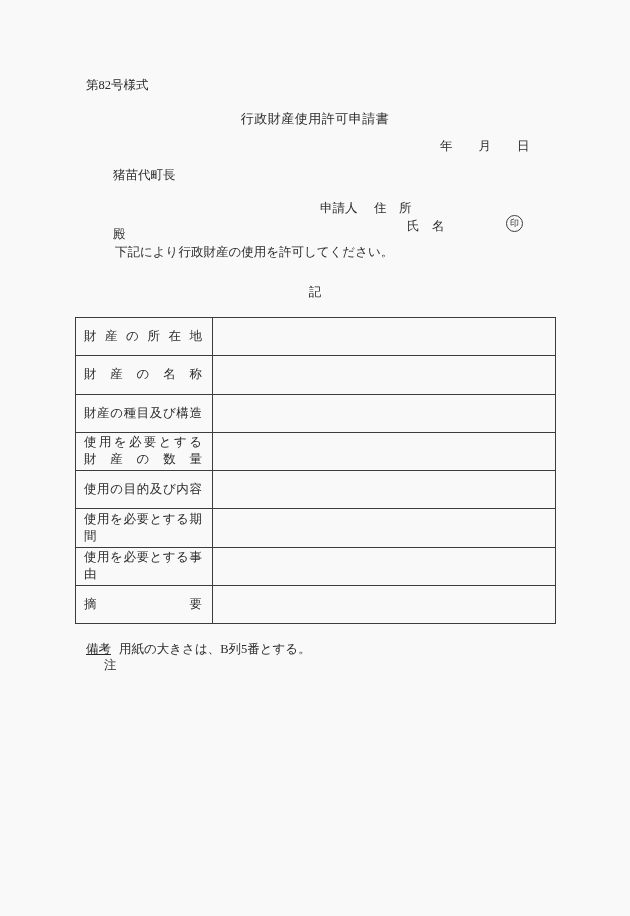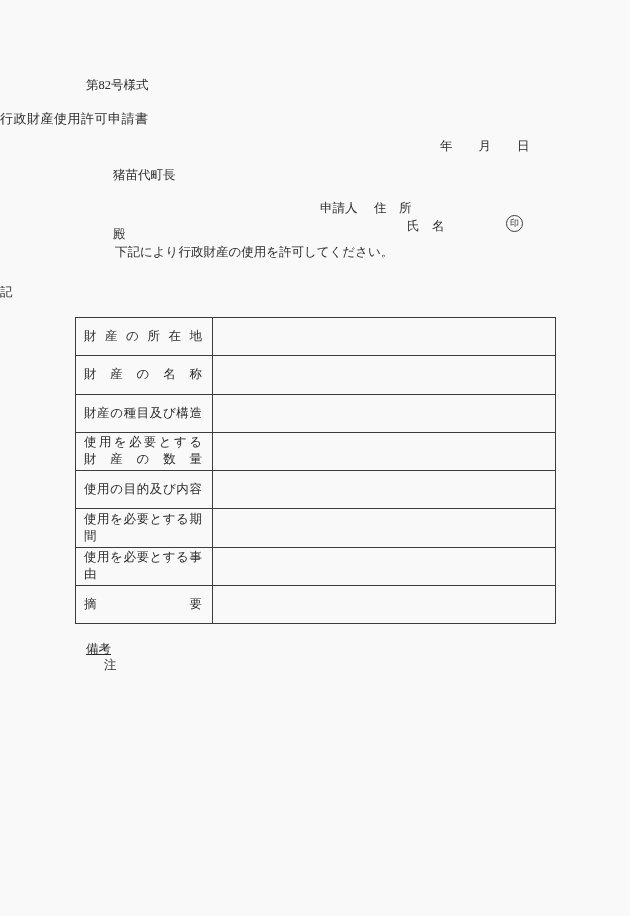--- a/index.html
+++ b/index.html
@@ -7,21 +7,21 @@
     position:relative;
     width:630px;height:916px;
     background:#f9f9f9;
     font-family:"Liberation Serif","DejaVu Serif",serif;
     color:#2b2b2b;
     font-size:12.5px;
     line-height:15px;
     overflow:hidden;
   }
   .abs{position:absolute;white-space:nowrap;}
-  .centered{position:absolute;left:0;right:0;}
+  .centered{position:absolute;left:0;right:0;text-align:center;}
   .title{font-size:13px;letter-spacing:0.5px;}
   .date-line{display:flex;gap:26px;}
   .addressee-line{display:flex;gap:44px;flex-direction:column;}
   .seal{
     position:absolute;left:506px;top:215px;
     width:15px;height:15px;border:1px solid #3c3c3c;border-radius:50%;
     font-size:9px;line-height:15px;text-align:center;white-space:nowrap;
   }
   .form-table{
     position:absolute;left:75px;top:317px;
@@ -207,16 +207,17 @@
             <span>摘</span>
             <span>要</span>
           </div>
       </div>
       <div class="tvalue"></div>
     </div>
 
   </div>
 
   <div class="abs" style="left:86px;top:642px;text-decoration:underline;">備考</div>
+  <div class="abs" style="left:119px;top:642px;">用紙の大きさは、B列5番とする。</div>
 
   <div class="abs" style="left:104px;top:658px;">注</div>
 
 </div>
 
 </body></html>

